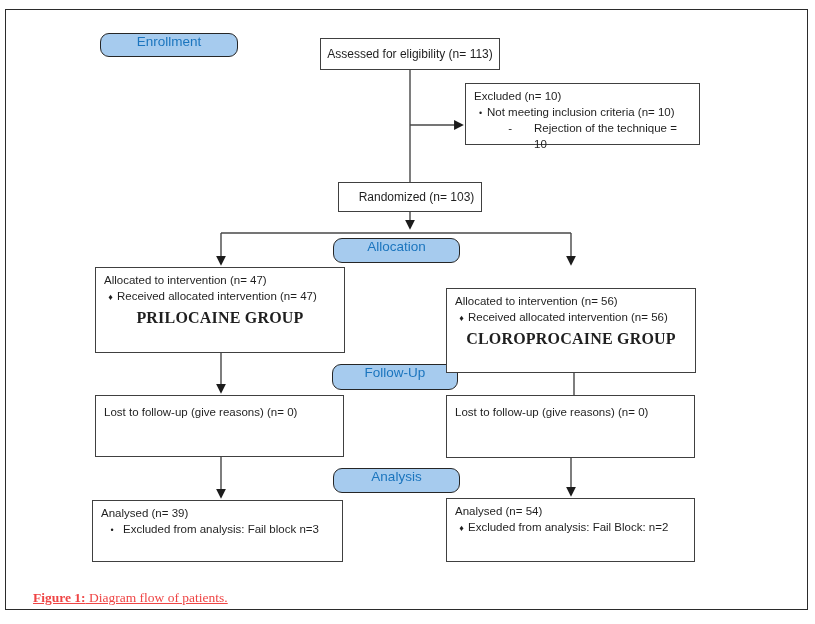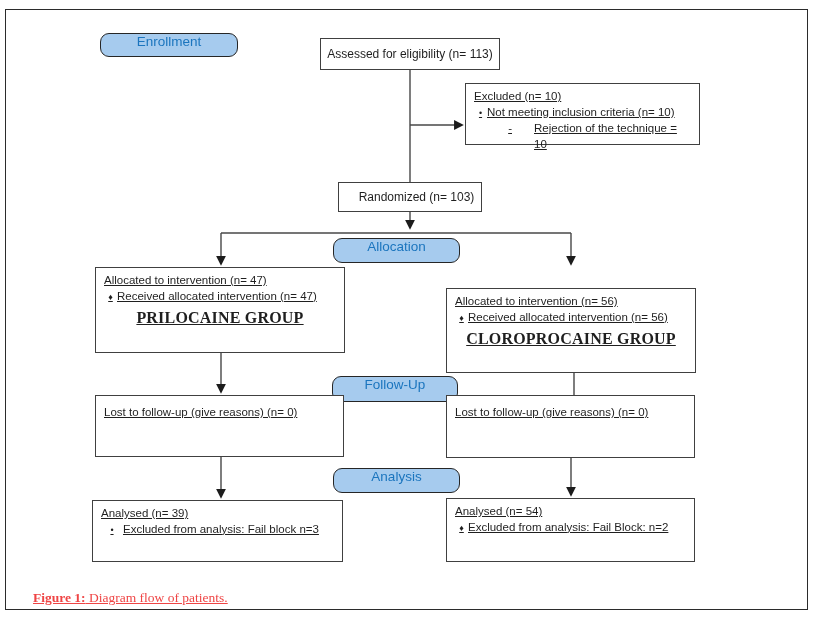--- a/index.html
+++ b/index.html
@@ -28,21 +28,21 @@
   }
   .fbox{
     position:absolute;
     background:#ffffff;
     border:1.4px solid var(--box-border,#404040);
     box-sizing:border-box;
     font-size:11.5px;
     line-height:1.38;
   }
   .fbox.center{display:flex;align-items:center;justify-content:center;text-align:left;}
-  .fbox.pad{padding:5px 8px 4px 8px;text-decoration:underline;}
+  .fbox.pad{padding:5px 8px 4px 8px;}
   .bullet-line{display:flex;align-items:baseline;}
   .bullet{width:13px;text-align:center;flex:0 0 auto;font-size:9px;}
   .bullet.wide{width:22px;}
   .dash-line{display:flex;align-items:baseline;}
   .dash-indent{width:38px;text-align:right;flex:0 0 auto;}
   .dash-gap{width:22px;flex:0 0 auto;}
   .group-title{
     font-family:"Liberation Serif", serif;
     font-weight:bold;
     font-size:16px;
@@ -83,21 +83,21 @@
     <line class="conn" x1="221" y1="457" x2="221" y2="491" marker-end="url(#arrow)"></line>
     <line class="conn" x1="571" y1="458" x2="571" y2="489" marker-end="url(#arrow)"></line>
   </svg>
 
   <div class="stage-label" style="left:100px;top:33px;width:138px;height:24px;">
     <span>Enrollment</span>
   </div>
   <div class="stage-label" style="left:333px;top:238px;width:127px;height:25px;">
     <span>Allocation</span>
   </div>
-  <div class="stage-label" style="left:332px;top:364px;width:126px;height:26px;margin-top:12px;">
+  <div class="stage-label" style="left:332px;top:364px;width:126px;height:26px;">
     <span>Follow-Up</span>
   </div>
   <div class="stage-label" style="left:333px;top:468px;width:127px;height:25px;">
     <span>Analysis</span>
   </div>
 
   <div class="fbox center" style="left:320px;top:38px;width:180px;height:32px;font-size:12px;">
     <span>Assessed for eligibility (n= 113)</span>
   </div>
 

